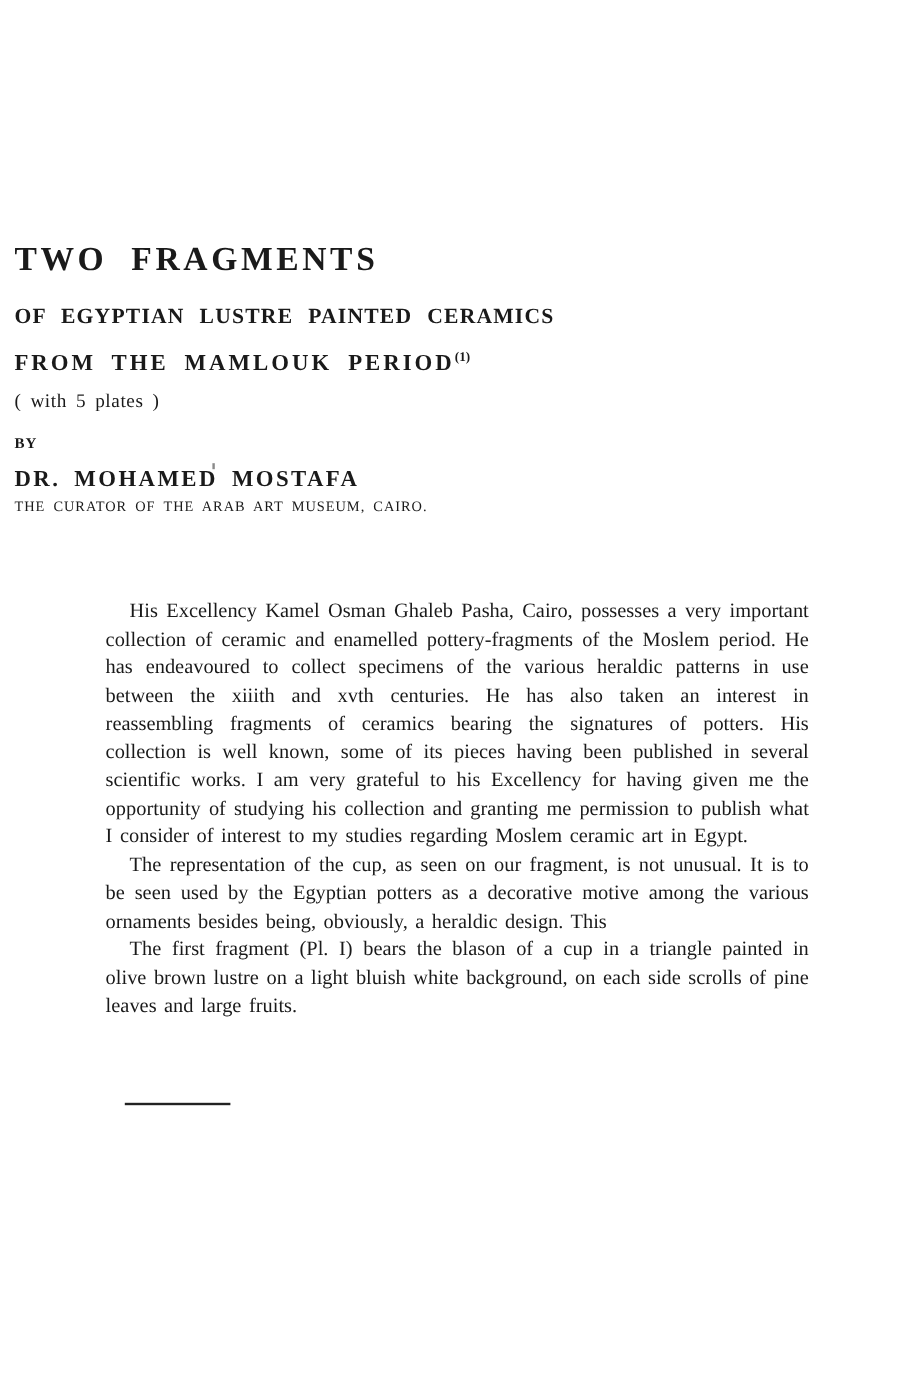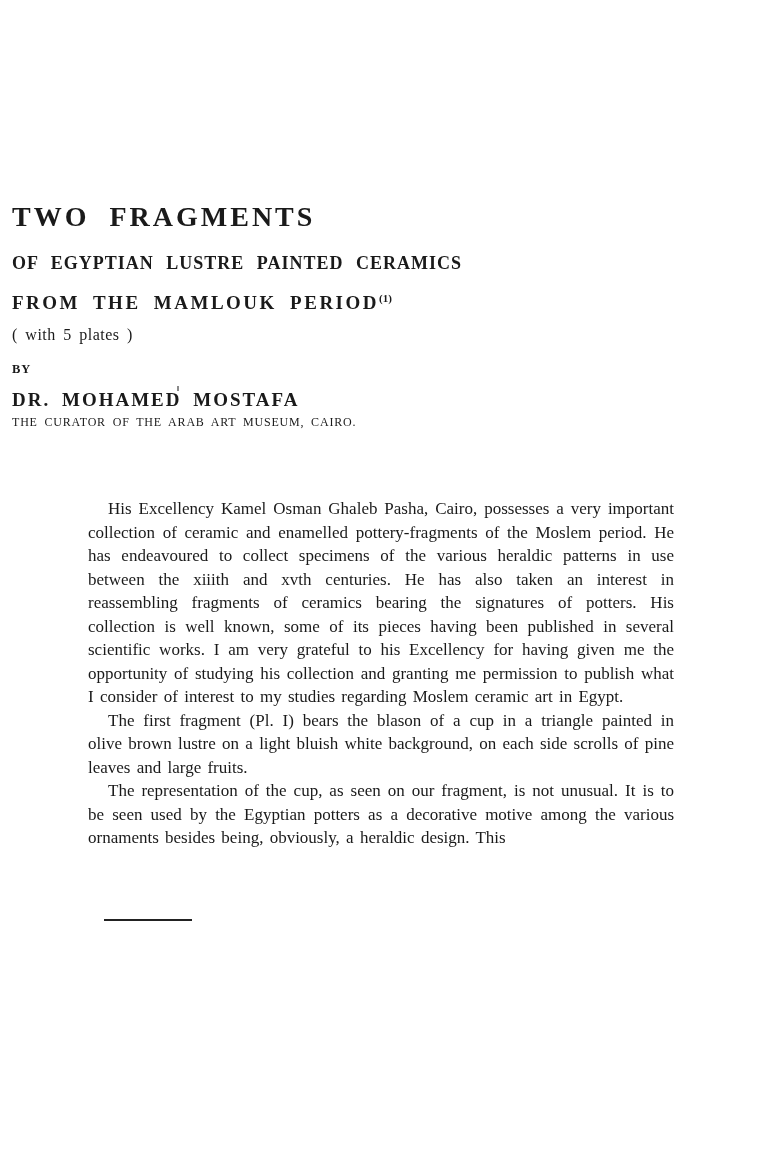--- a/index.html
+++ b/index.html
@@ -137,20 +137,20 @@
   <div class="center-line author">DR. MOHAMED MOSTAFA</div>
 
   <div class="center-line byline">BY</div>
 
   <div class="center-line author-title">THE CURATOR OF THE ARAB ART MUSEUM, CAIRO.</div>
 
   <div class="scan-artifact"></div>
 
   <div class="article-body">
     <p>His Excellency Kamel Osman Ghaleb Pasha, Cairo, possesses a very important collection of ceramic and enamelled pottery-fragments of the Moslem period.  He has endeavoured to collect specimens of the various heraldic patterns in use between the xiiith and xvth centuries.  He has also taken an interest in reassembling fragments of ceramics bearing the signatures of potters.  His collection is well known, some of its pieces having been published in several scientific works.  I am very grateful to his Excellency for having given me the opportunity of studying his collection and granting me permission to publish what I consider of interest to my studies regarding Moslem ceramic art in Egypt.</p>
+    <p>The representation of the cup, as seen on our fragment, is not unusual. It is to be seen used by the Egyptian potters as a decorative motive among the various ornaments besides being, obviously, a heraldic design.  This</p>
     <p>The first fragment (Pl. I) bears the blason of a cup in a triangle painted in olive brown lustre on a light bluish white background, on each side scrolls of pine leaves and large fruits.</p>
-    <p>The representation of the cup, as seen on our fragment, is not unusual. It is to be seen used by the Egyptian potters as a decorative motive among the various ornaments besides being, obviously, a heraldic design.  This</p>
   </div>
 
   <div class="footnote-rule"></div>
 
 
 </div>
 
 </body></html>

